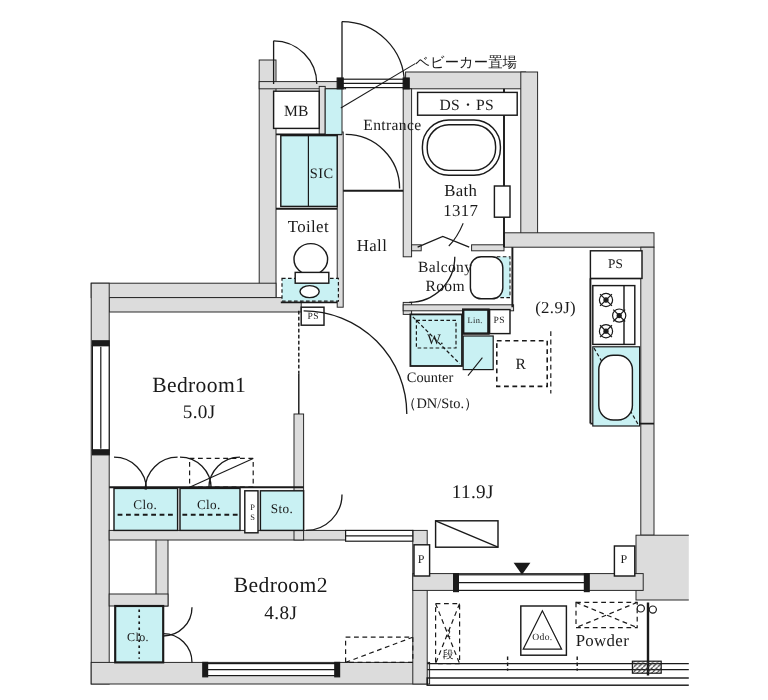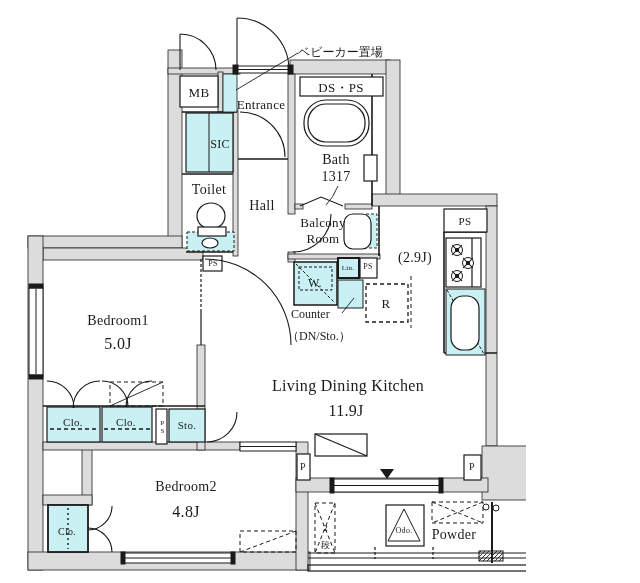--- a/index.html
+++ b/index.html
@@ -1,27 +1,27 @@
 <!DOCTYPE html>
 <html style="--wall: #dcdcdc; --fixture: #c9f1f3; --line: #1a1a1a; --paper: #ffffff;"><head>
 <meta charset="utf-8">
 <style>
   :root{
     --wall:#dcdcdc; --fixture:#c9f1f3; --line:#1a1a1a; --paper:#ffffff;
   }
   html,body{margin:0;padding:0;background:#fff;}
   #stage{position:relative;width:526px;height:583px;background:var(--paper);
-         font-family:"Liberation Serif","DejaVu Serif",serif;color:var(--line);overflow:hidden;}
+         font-family:"Liberation Serif","DejaVu Serif",serif;color:var(--line);overflow:hidden;margin-left:48px;}
   #plan-svg{position:absolute;left:0;top:0;}
   .lbl{position:absolute;transform:translate(-50%,-50%);white-space:nowrap;
        color:var(--line);line-height:1;letter-spacing:.3px;}
   .lbl-left{position:absolute;transform:translate(0,-50%);white-space:nowrap;color:var(--line);line-height:1;}
   .lbl-vert{position:absolute;transform:translate(-50%,-50%);writing-mode:vertical-rl;
             text-orientation:upright;white-space:nowrap;color:var(--line);line-height:1;}
-  .f16{font-size:16px;text-align:right;} .f15{font-size:14px;} .f14{font-size:14px;} .f13{font-size:13px;}
+  .f16{font-size:16px;text-align:right;} .f15{font-size:18px;} .f14{font-size:14px;} .f13{font-size:13px;}
   .f12{font-size:12px;} .f11{font-size:11px;} .f10{font-size:10px;} .f9{font-size:9px;}
   .f8{font-size:8px;} .f7{font-size:7px;}
   .rot90{transform:translate(-50%,-50%) rotate(90deg);font-weight:bold;}
 </style>
 </head>
 <body>
 
 <div id="stage">
 
 <svg id="plan-svg" width="640" height="583" viewBox="0 0 640 583">
@@ -273,40 +273,39 @@
 
   <g>
     <circle cx="585" cy="533" r="27" fill="#fff" stroke="var(--line)" stroke-width="1.4"></circle>
     <polygon points="559,519 609,533 559,547 571,533" fill="var(--line)"></polygon>
   </g>
 </svg>
 
 <div class="lbl-left f12" style="left:298px;top:52px">ベビーカー置場</div>
 <div class="lbl f13" style="left:341px;top:87px">DS・PS</div>
 <div class="lbl f13" style="left:199px;top:92px">MB</div>
-<div class="lbl f13" style="left:261px;top:104px">Entrance</div>
+<div class="lbl f13" style="left:279px;top:104px">Entrance</div>
 <div class="lbl f12" style="left:220px;top:144px">SIC</div>
 <div class="lbl f14" style="left:336px;top:160px">Bath</div>
 <div class="lbl f14" style="left:336px;top:177px">1317</div>
 <div class="lbl f14" style="left:209px;top:190px">Toilet</div>
 <div class="lbl f14" style="left:262px;top:206px">Hall</div>
 <div class="lbl f13" style="left:323px;top:222px">Balcony</div>
 <div class="lbl f13" style="left:323px;top:238px">Room</div>
 <div class="lbl f8" style="left:213px;top:264px">PS</div>
 <div class="lbl f12" style="left:315px;top:283px">W.</div>
 <div class="lbl f7" style="left:348px;top:268px">Lin.</div>
 <div class="lbl f8" style="left:368px;top:267px">PS</div>
 <div class="lbl f14" style="left:415px;top:258px">(2.9J)</div>
 <div class="lbl f11" style="left:465px;top:221px">PS</div>
 <div class="lbl f13" style="left:386px;top:303px">R</div>
 <div class="lbl-left f12" style="left:291px;top:314px">Counter</div>
 <div class="lbl-left f12" style="left:287px;top:336px">（DN/Sto.）</div>
 <div class="lbl f15" style="left:118px;top:321px">Bedroom1</div>
 <div class="lbl f16" style="left:118px;top:344px">5.0J</div>
-<div class="lbl f16" style="left:348px;top:386px">Living Dining Kitchen</div>
 <div class="lbl f16" style="left:346px;top:411px">11.9J</div>
 <div class="lbl f11" style="left:73px;top:422px">Clo.</div>
 <div class="lbl f11" style="left:126px;top:422px">Clo.</div>
 <div class="lbl-vert f7" style="left:162px;top:427px">PS</div>
 <div class="lbl f11" style="left:187px;top:425px">Sto.</div>
 <div class="lbl f15" style="left:186px;top:487px">Bedroom2</div>
 <div class="lbl f16" style="left:186px;top:512px">4.8J</div>
 <div class="lbl f10" style="left:67px;top:532px">Clo.</div>
 <div class="lbl f10" style="left:303px;top:467px">P</div>
 <div class="lbl f10" style="left:472px;top:467px">P</div>

